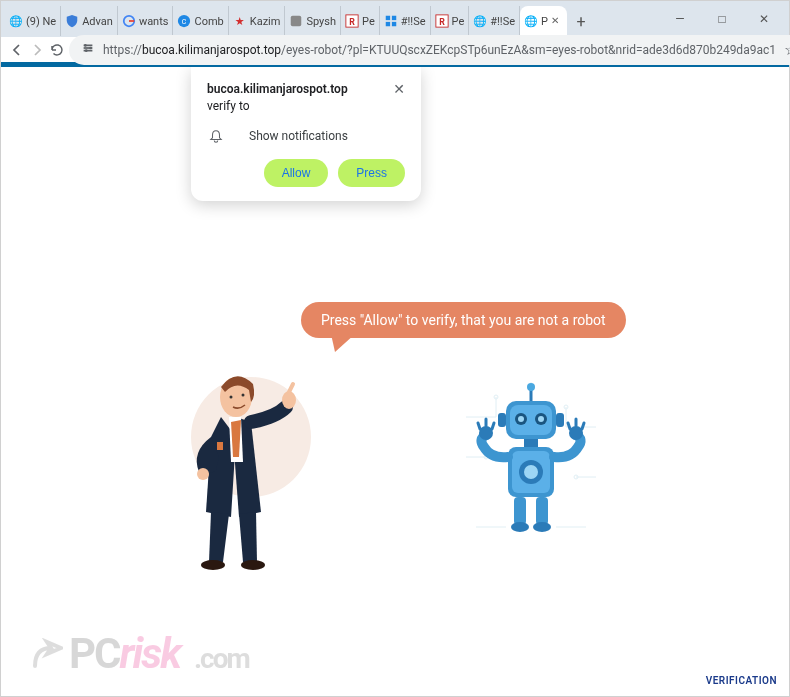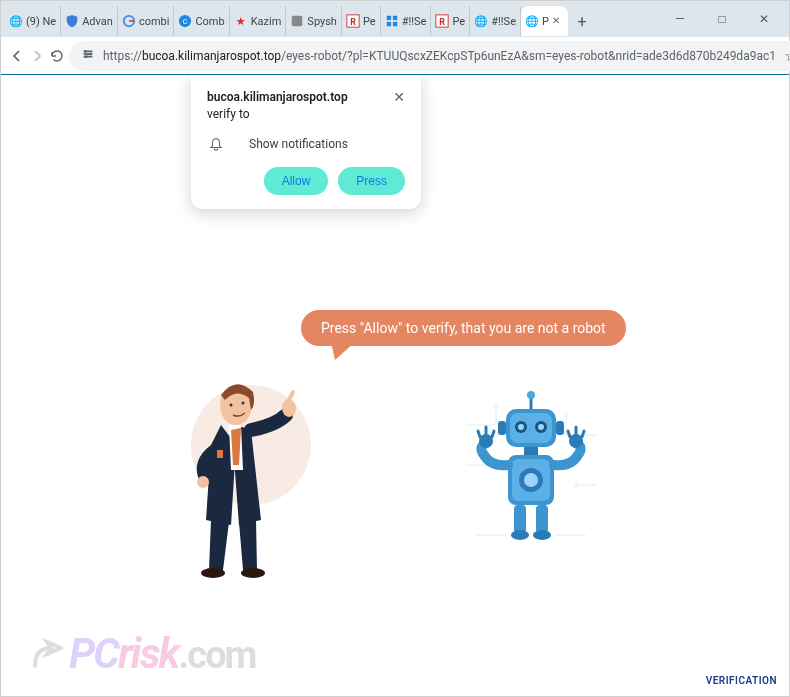--- a/index.html
+++ b/index.html
@@ -13,56 +13,56 @@
     .tab { display: flex; align-items: center; height: 30px; padding: 0 4px; font-size: 11px; color: #444; min-width: 0; max-width: 60px; border-right: 1px solid #c0c8d0; gap: 3px; }
     .tab.active { background: #fff; border-radius: 8px 8px 0 0; border-right: none; }
     .tab-icon { width: 14px; height: 14px; flex-shrink: 0; display: flex; align-items: center; justify-content: center; }
     .tab-label { white-space: nowrap; overflow: hidden; text-overflow: ellipsis; flex: 1; }
     .tab-close { width: 12px; height: 12px; font-size: 10px; color: #666; }
     .new-tab { width: 28px; height: 28px; display: flex; align-items: center; justify-content: center; font-size: 16px; color: #555; cursor: pointer; }
     .window-controls { display: flex; gap: 0; margin-left: auto; }
     .win-btn { width: 42px; height: 32px; display: flex; align-items: center; justify-content: center; color: #555; font-size: 12px; }
     
     
-    .toolbar { height: 38px; background: #fff; display: flex; align-items: center; padding: 0 8px; gap: 4px; border-bottom: 1px solid #0369a1; }
+    .toolbar { height: 30px; background: #fff; display: flex; align-items: center; padding: 0 8px; gap: 4px; border-bottom: 5px solid #0369a1; }
     .nav-btn { width: 28px; height: 28px; display: flex; align-items: center; justify-content: center; color: #5f6368; border-radius: 50%; }
     .address-bar { flex: 1; height: 30px; background: #f1f3f4; border-radius: 15px; display: flex; align-items: center; padding: 0 12px; gap: 8px; }
     .address-bar-icon { color: #5f6368; font-size: 13px; }
     .url-text { flex: 1; font-size: 12px; color: #5f6368; white-space: nowrap; overflow: hidden; text-overflow: ellipsis; }
     .url-text .protocol { color: #5f6368; }
     .url-text .domain { color: #202124; }
     .star-icon { color: #5f6368; }
     
     
     .content { flex: 1; position: relative; background: #fff; overflow: hidden; }
     
     
     .permission-dialog { position: absolute; top: 0; left: 190px; width: 230px; background: #fff; border-radius: 0 0 12px 12px; box-shadow: 0 4px 16px rgba(0,0,0,0.18); padding: 14px 16px 14px; z-index: 10; }
     .perm-header { display: flex; justify-content: space-between; align-items: flex-start; margin-bottom: 14px; }
     .perm-title { font-size: 12px; color: #202124; line-height: 1.4; }
     .perm-title b { font-weight: 600; }
     .perm-close { font-size: 14px; color: #5f6368; cursor: pointer; }
     .perm-body { display: flex; align-items: center; gap: 26px; font-size: 12px; color: #3c4043; margin-bottom: 16px; padding-left: 2px; }
     .bell-icon { width: 14px; height: 14px; }
     .perm-actions { display: flex; justify-content: flex-end; gap: 10px; }
-    .perm-btn { padding: 7px 18px; border-radius: 18px; border: none; font-size: 12px; cursor: pointer; background: #5eead4; color: #1a73e8; font-weight: 500; }
+    .perm-btn { padding: 7px 18px; border-radius: 18px; border: none; font-size: 12px; cursor: pointer; background: #bef264; color: #1a73e8; font-weight: 500; }
     
     .speech-bubble { position: absolute; top: 235px; left: 300px; background: #e58663; color: #fff; padding: 10px 20px; border-radius: 20px; font-size: 14px; }
     .speech-tail { position: absolute; bottom: -14px; left: 30px; width: 0; height: 0; border-left: 4px solid transparent; border-right: 20px solid transparent; border-top: 18px solid #e58663; }
     
     .man-figure { position: absolute; top: 295px; left: 180px; width: 140px; height: 210px; }
     .man-circle { position: absolute; top: 15px; left: 10px; width: 120px; height: 120px; background: #f7ebe4; border-radius: 50%; }
     
     .robot-figure { position: absolute; top: 310px; left: 455px; width: 150px; height: 170px; }
     
     .watermark { position: absolute; bottom: 18px; left: 30px; display: flex; align-items: center; opacity: 0.28; }
     .watermark-text { font-size: 42px; font-weight: bold; letter-spacing: -2px; }
-    .watermark .pc { color: #8b5cf6; font-style: italic; }
+    .watermark .pc { color: #737373; }
     .watermark .risk { color: #ec4899; font-style: italic; }
-    .watermark .com { color: #888; font-size: 38px; }
+    .watermark .com { color: #888; font-size: 28px; margin-left: 14px; }
     .watermark-arrow { width: 32px; height: 32px; margin-right: 6px; }
     
     .verification { position: absolute; bottom: 10px; right: 12px; font-size: 10px; color: #1a3a8a; font-weight: 600; letter-spacing: 0.5px; margin-top: 29px; }
   </style>
 </head>
 <body>
 
 <div class="browser-window">
 
   <div class="title-bar">
@@ -79,21 +79,21 @@
           </span>
         <span class="tab-label">Advan</span>
       </div>
       <div class="tab">
         <span class="tab-icon">
             <svg viewBox="0 0 16 16" width="14" height="14">
               <circle cx="8" cy="8" r="6" fill="none" stroke="#4285f4" stroke-width="2"></circle>
               <path d="M8 8 H14" stroke="#ea4335" stroke-width="2"></path>
             </svg>
           </span>
-        <span class="tab-label">combi</span>
+        <span class="tab-label">wants</span>
       </div>
       <div class="tab">
         <span class="tab-icon">
             <svg viewBox="0 0 16 16" width="14" height="14">
               <circle cx="8" cy="8" r="7" fill="#1e88e5"></circle>
               <text x="8" y="11" text-anchor="middle" fill="white" font-size="8">C</text>
             </svg>
           </span>
         <span class="tab-label">Comb</span>
       </div>

